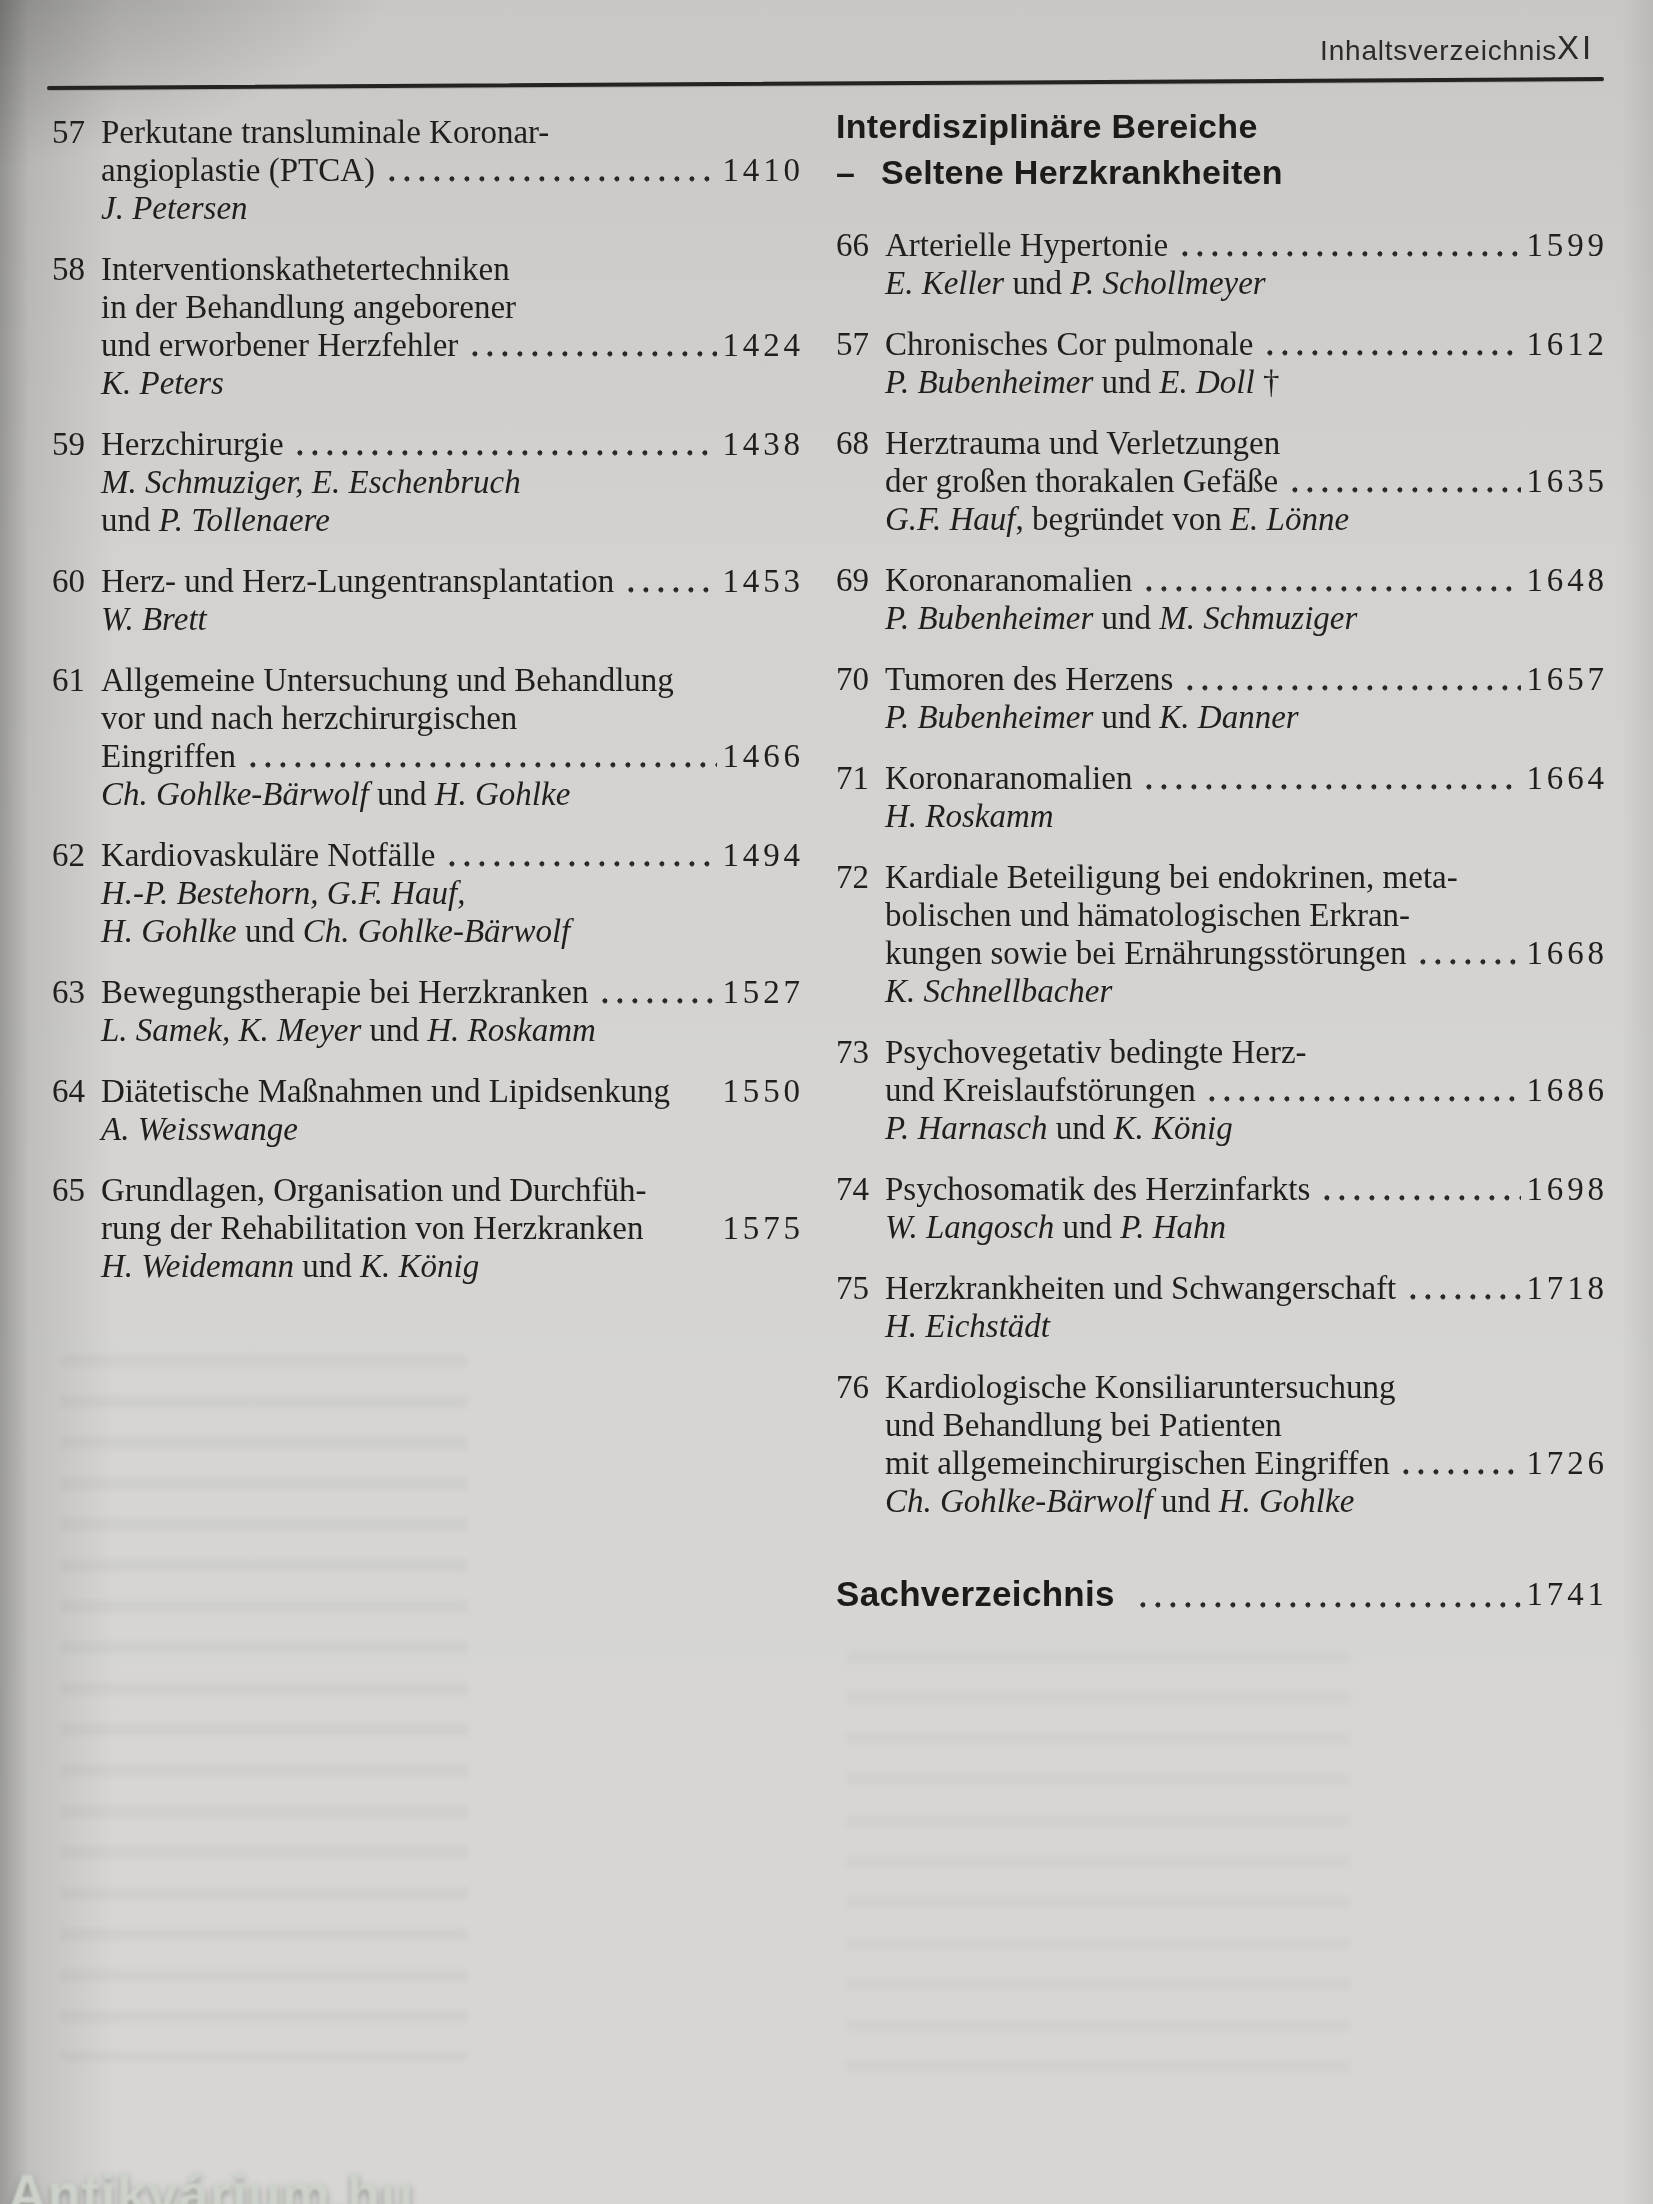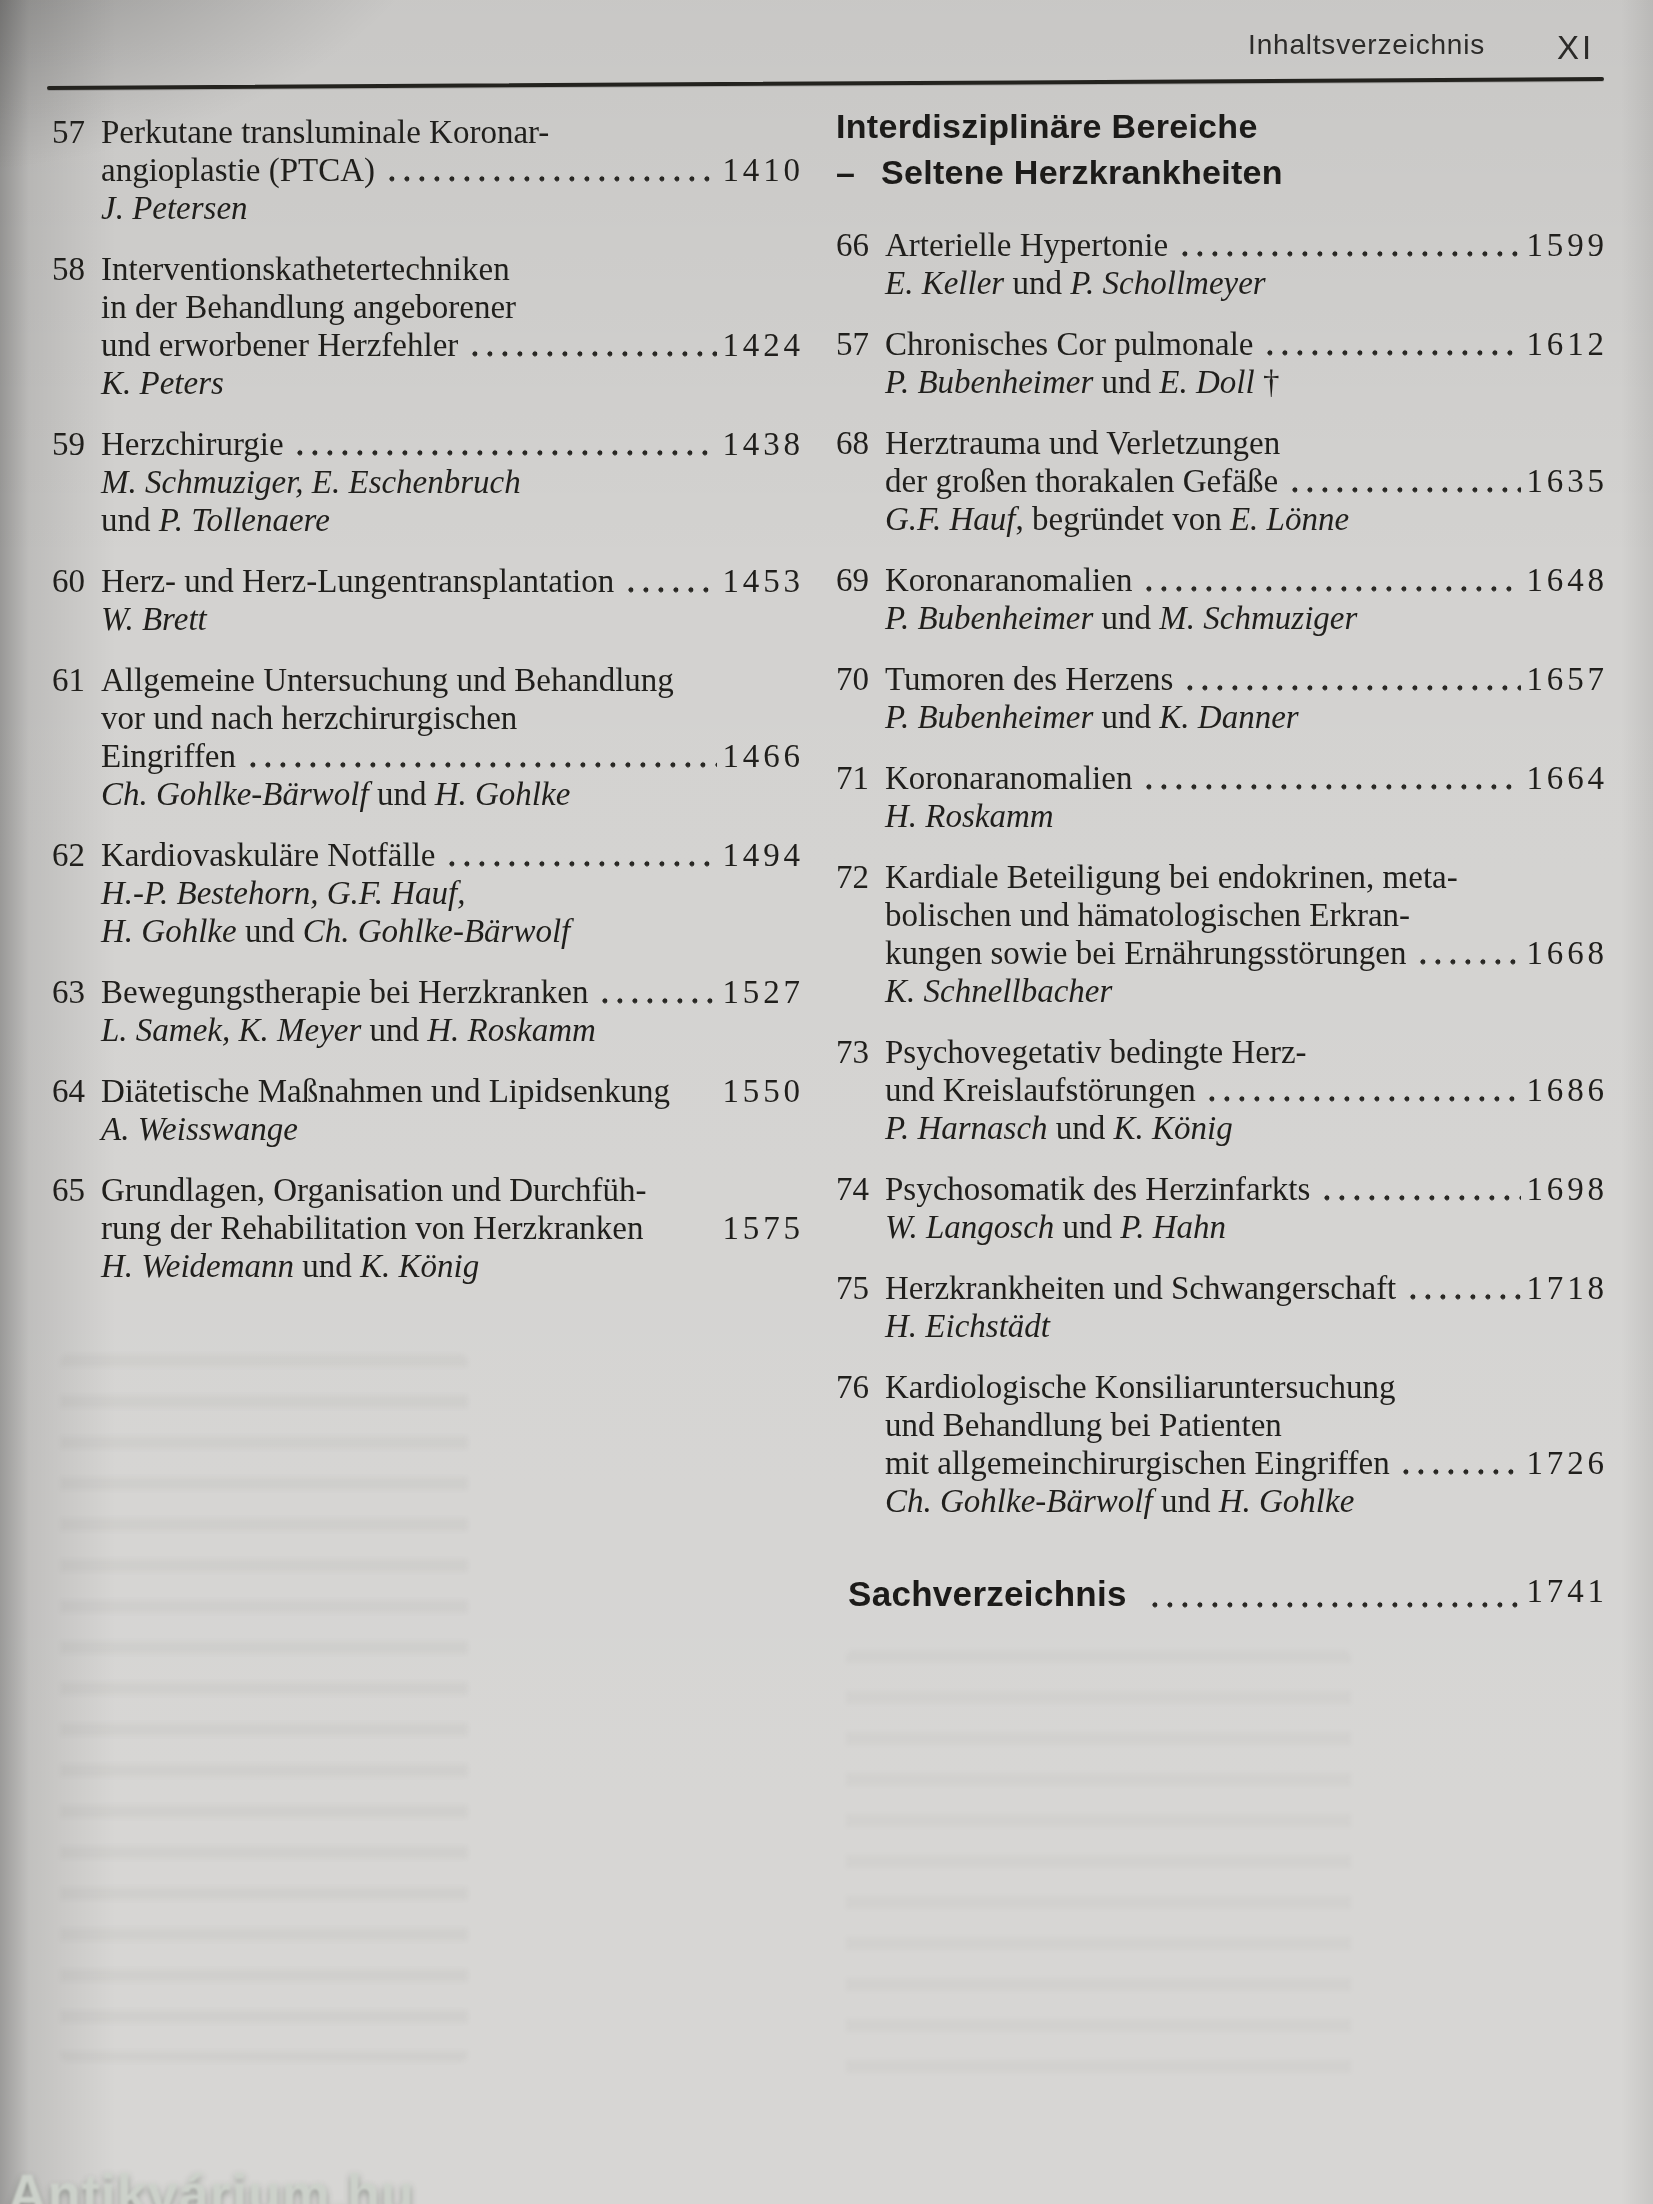--- a/index.html
+++ b/index.html
@@ -14,21 +14,21 @@
     background:
       radial-gradient(922px 505px at -116px -136px, rgba(0,0,0,0.40), rgba(0,0,0,0) 62%),
       linear-gradient(90deg, rgba(0,0,0,0.28) 0px, rgba(0,0,0,0.10) 29px, rgba(0,0,0,0) 116px),
       linear-gradient(270deg, rgba(0,0,0,0.08) 0px, rgba(0,0,0,0) 33px),
       linear-gradient(180deg, rgba(0,0,0,0.05) 0%, rgba(0,0,0,0) 26%, rgba(255,255,255,0.09) 82%),
       #d3d2d0;
   }
   
   .pg-header{
     position:absolute;top:29px;right:60px;
-    display:flex;align-items:flex-start;gap:72px;
+    display:flex;align-items:flex-end;
     font-family:"Liberation Sans",sans-serif;
     color:#2c2b29;
   }
   .pg-header .h-title{font-size:28px;letter-spacing:0.8px;font-weight:400;}
   .pg-header .h-roman{font-size:33px;letter-spacing:2.9px;font-weight:400;}
   .rule{
     position:absolute;left:47px;right:50px;top:77px;height:3.9px;
     background:#24231f;border-radius:1.9px;
     transform:rotate(-0.33deg);transform-origin:right center;
     box-shadow:0 1px 0 rgba(0,0,0,0.15);
@@ -57,21 +57,21 @@
     flex:1 1 11.6px;align-self:flex-end;height:11.6px;
     margin:0 3.9px 4.9px 13.6px;
     background-image:radial-gradient(circle at 2.9px 5.8px, #292824 2.2px, rgba(0,0,0,0) 2.8px);
     background-size:15px 11.6px;background-repeat:repeat-x;background-position:left center;
   }
   .leader.nodots{background:none;}
   .pgnum{flex:0 0 auto;letter-spacing:3.9px;margin-left:1.9px;}
   .aline{font-style:italic;}
   .aline .r{font-style:normal;}
   
-  .index-line{display:flex;align-items:flex-start;margin-top:52px;margin-left:12px;}
+  .index-line{display:flex;align-items:center;margin-top:52px;}
   .ix-label{
     font-family:"Liberation Sans",sans-serif;font-weight:700;
     font-size:35px;line-height:43px;letter-spacing:0.3px;color:#1c1b19;
     flex:0 0 auto;
   }
   .index-line .leader{margin-left:25px;}
   .index-line .pgnum{font-size:33px;}
   
   .ghost{
     position:absolute;pointer-events:none;

